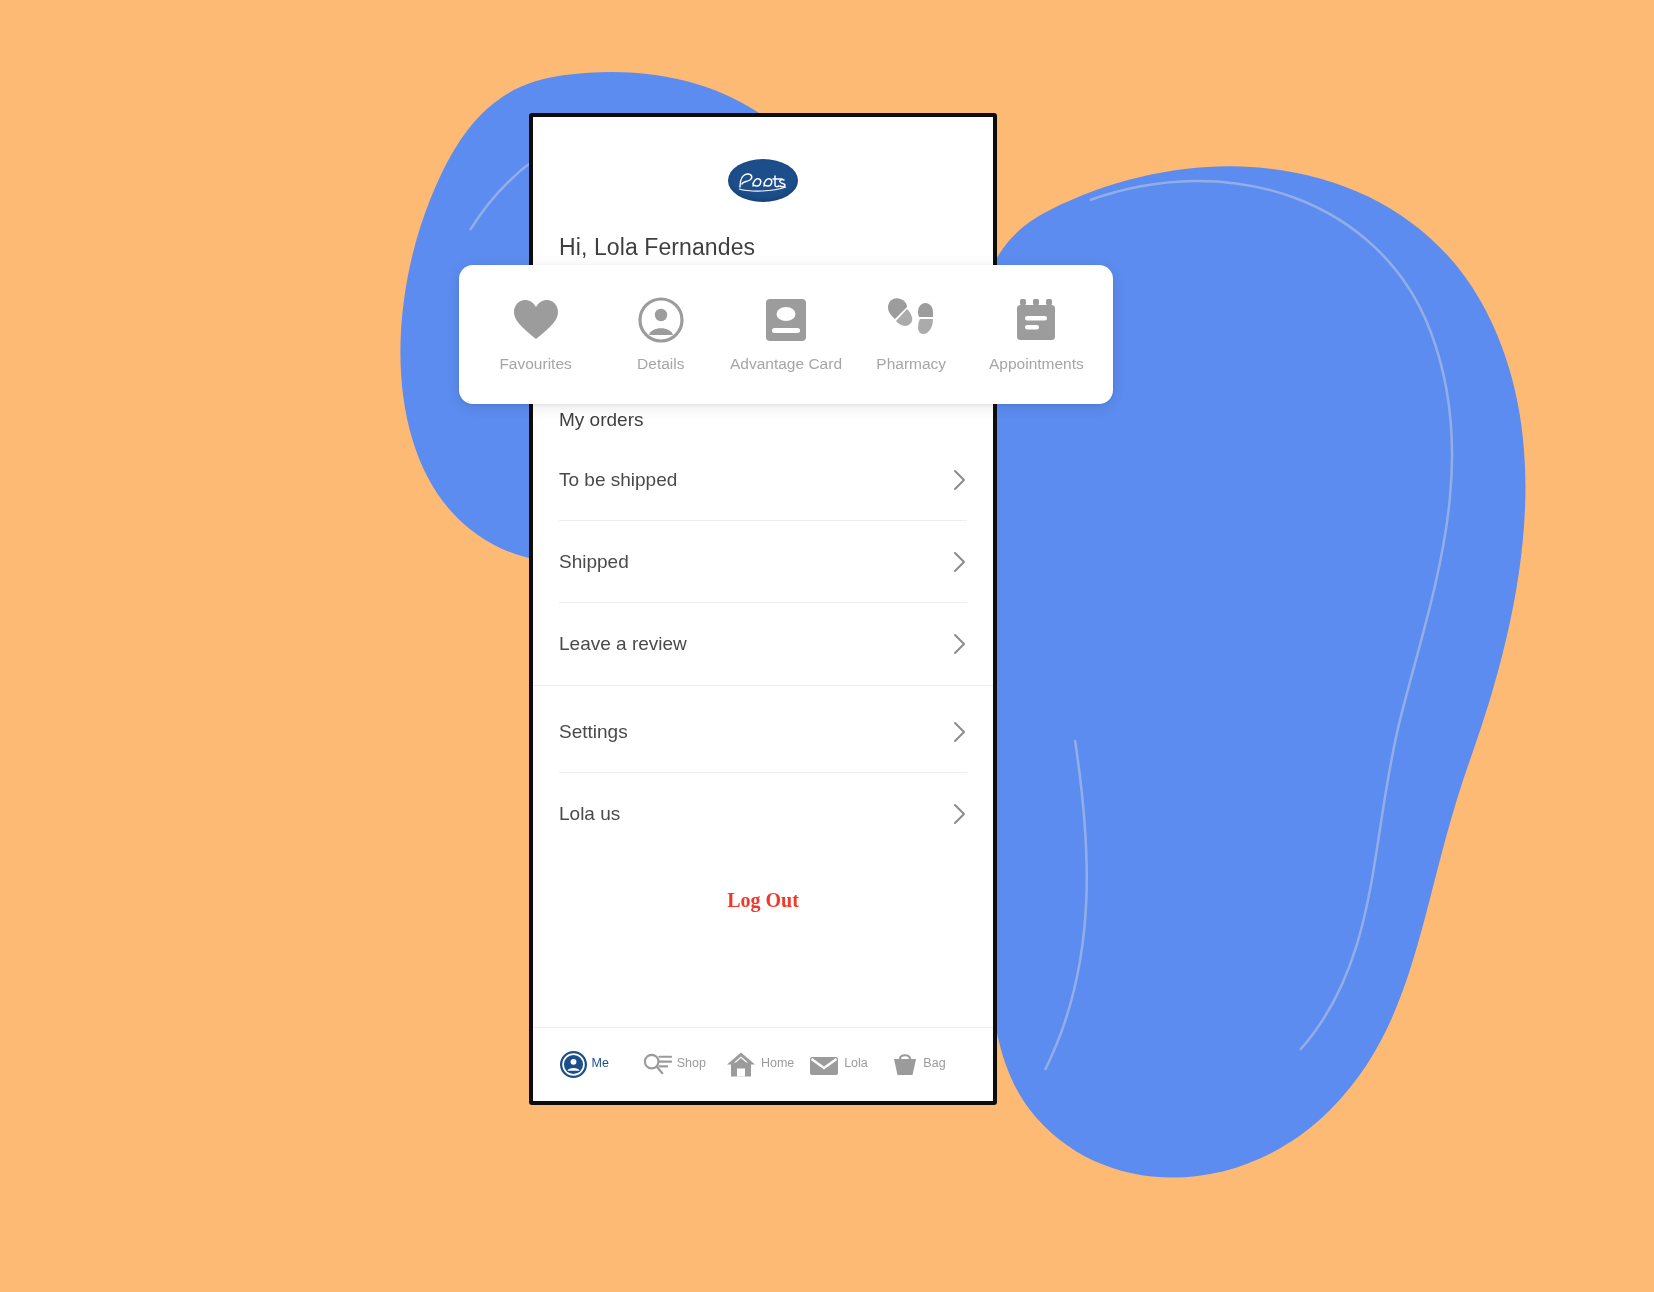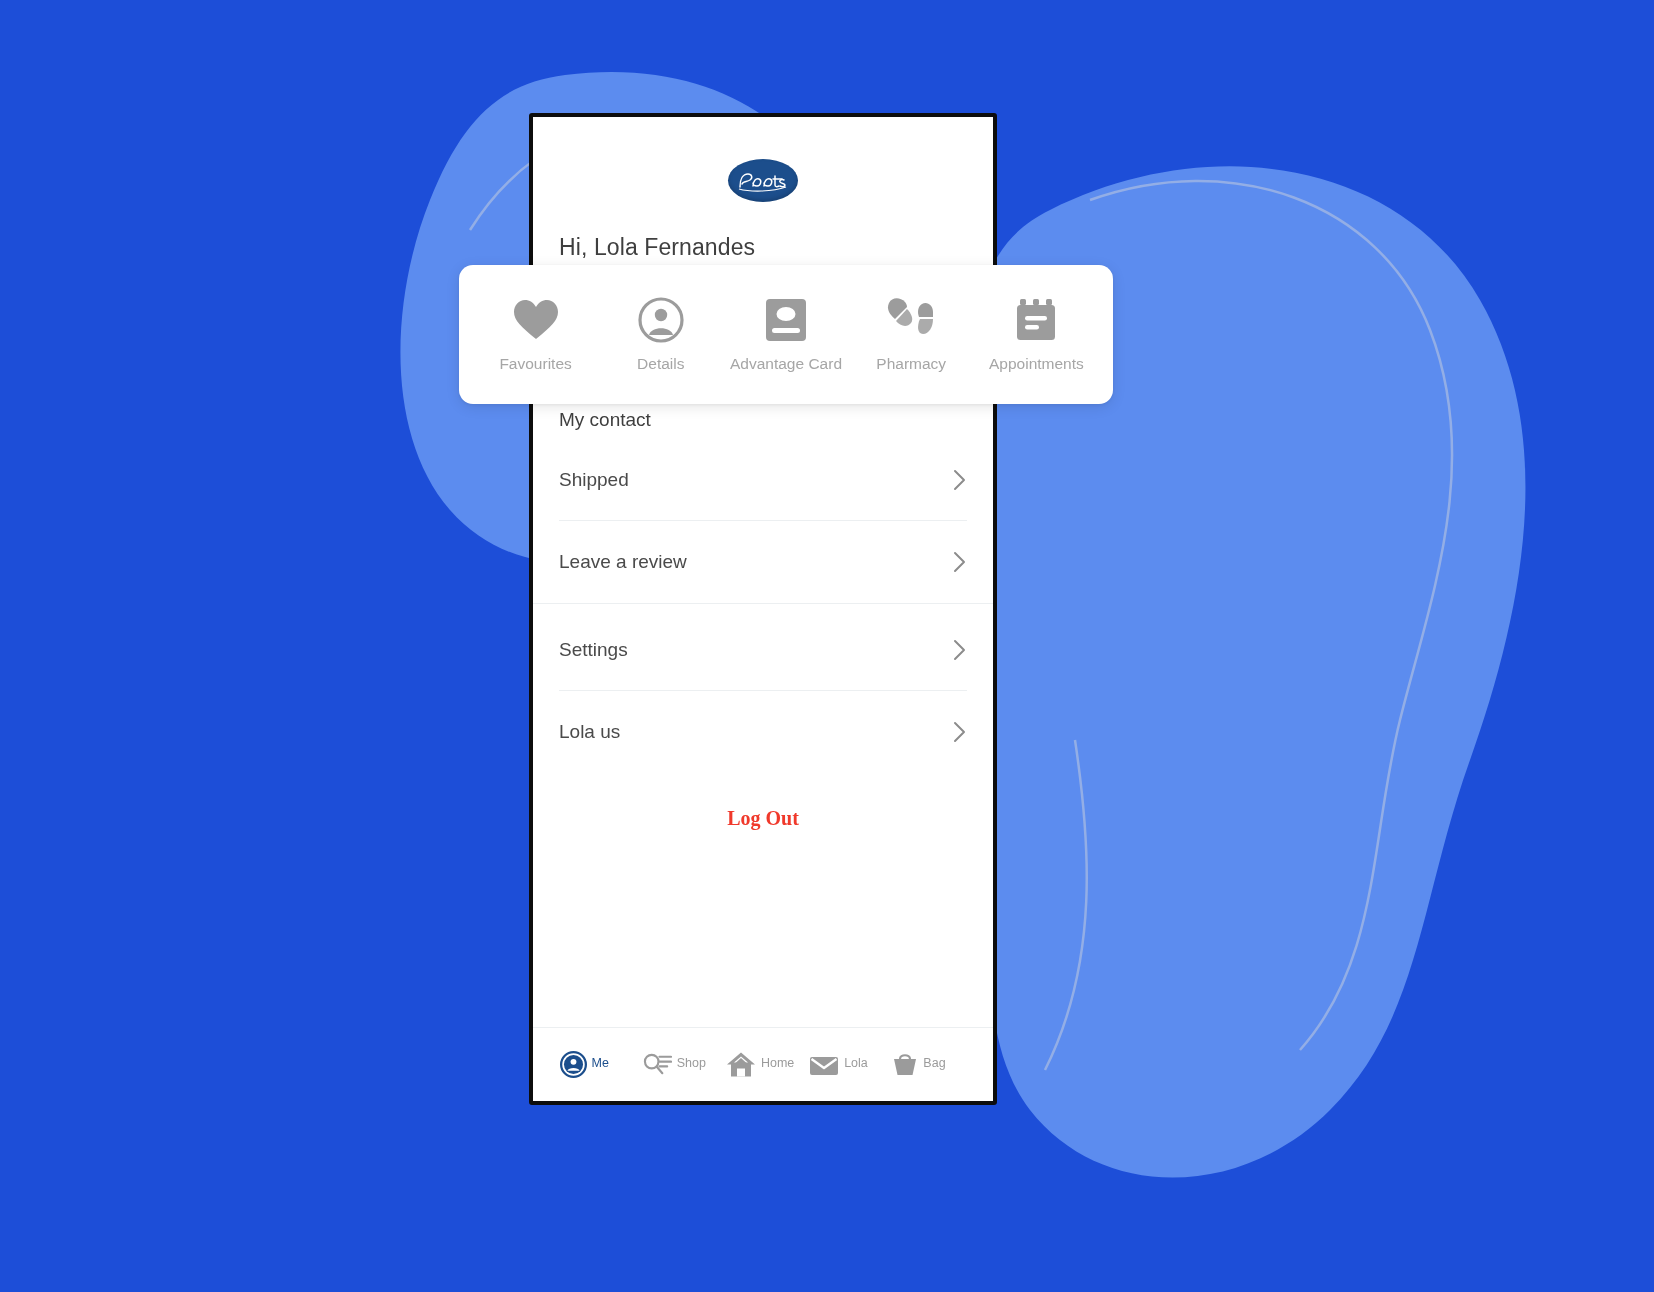--- a/index.html
+++ b/index.html
@@ -2,21 +2,21 @@
 <html><head>
 <meta charset="utf-8">
 <style>
   * { box-sizing: border-box; margin: 0; padding: 0; }
   html, body {
     width: 1654px; height: 1292px;
     background: #ffffff;
     font-family: "Liberation Sans", sans-serif;
     overflow: hidden;
   }
-  .stage { position: relative; width: 1654px; height: 1292px; background: #1d4ed8; }
+  .stage { position: relative; width: 1654px; height: 1292px; background: #fdba74; }
 
   
   .blobs { position: absolute; inset: 0; width: 1654px; height: 1292px; }
 
   
   .phone {
     position: absolute;
     left: 529px; top: 113px;
     width: 468px; height: 992px;
     background: #ffffff;
@@ -158,23 +158,31 @@
             </g>
             <path d="M5 21 C16 24, 38 24, 52 19" stroke="#ffffff" stroke-width="1.2" fill="none"></path>
           </svg>
         </div>
       </div>
 
       <div class="greeting">Hi, Lola Fernandes</div>
 
       <div class="list-area">
 
-        <div class="section-title">My contact</div>
+        <div class="section-title">My orders</div>
 
         <div class="menu-group">
+          <div class="menu-row">
+            <span class="menu-label">To be shipped</span>
+            <span class="chev">
+              <svg width="14" height="22" viewBox="0 0 14 22">
+                  <path d="M2 2 L11 11 L2 20" fill="none" stroke="#8c8c8c" stroke-width="2" stroke-linecap="round" stroke-linejoin="round"></path>
+                </svg>
+            </span>
+          </div>
           <div class="menu-row">
             <span class="menu-label">Shipped</span>
             <span class="chev">
               <svg width="14" height="22" viewBox="0 0 14 22">
                   <path d="M2 2 L11 11 L2 20" fill="none" stroke="#8c8c8c" stroke-width="2" stroke-linecap="round" stroke-linejoin="round"></path>
                 </svg>
             </span>
           </div>
           <div class="menu-row last">
             <span class="menu-label">Leave a review</span>

